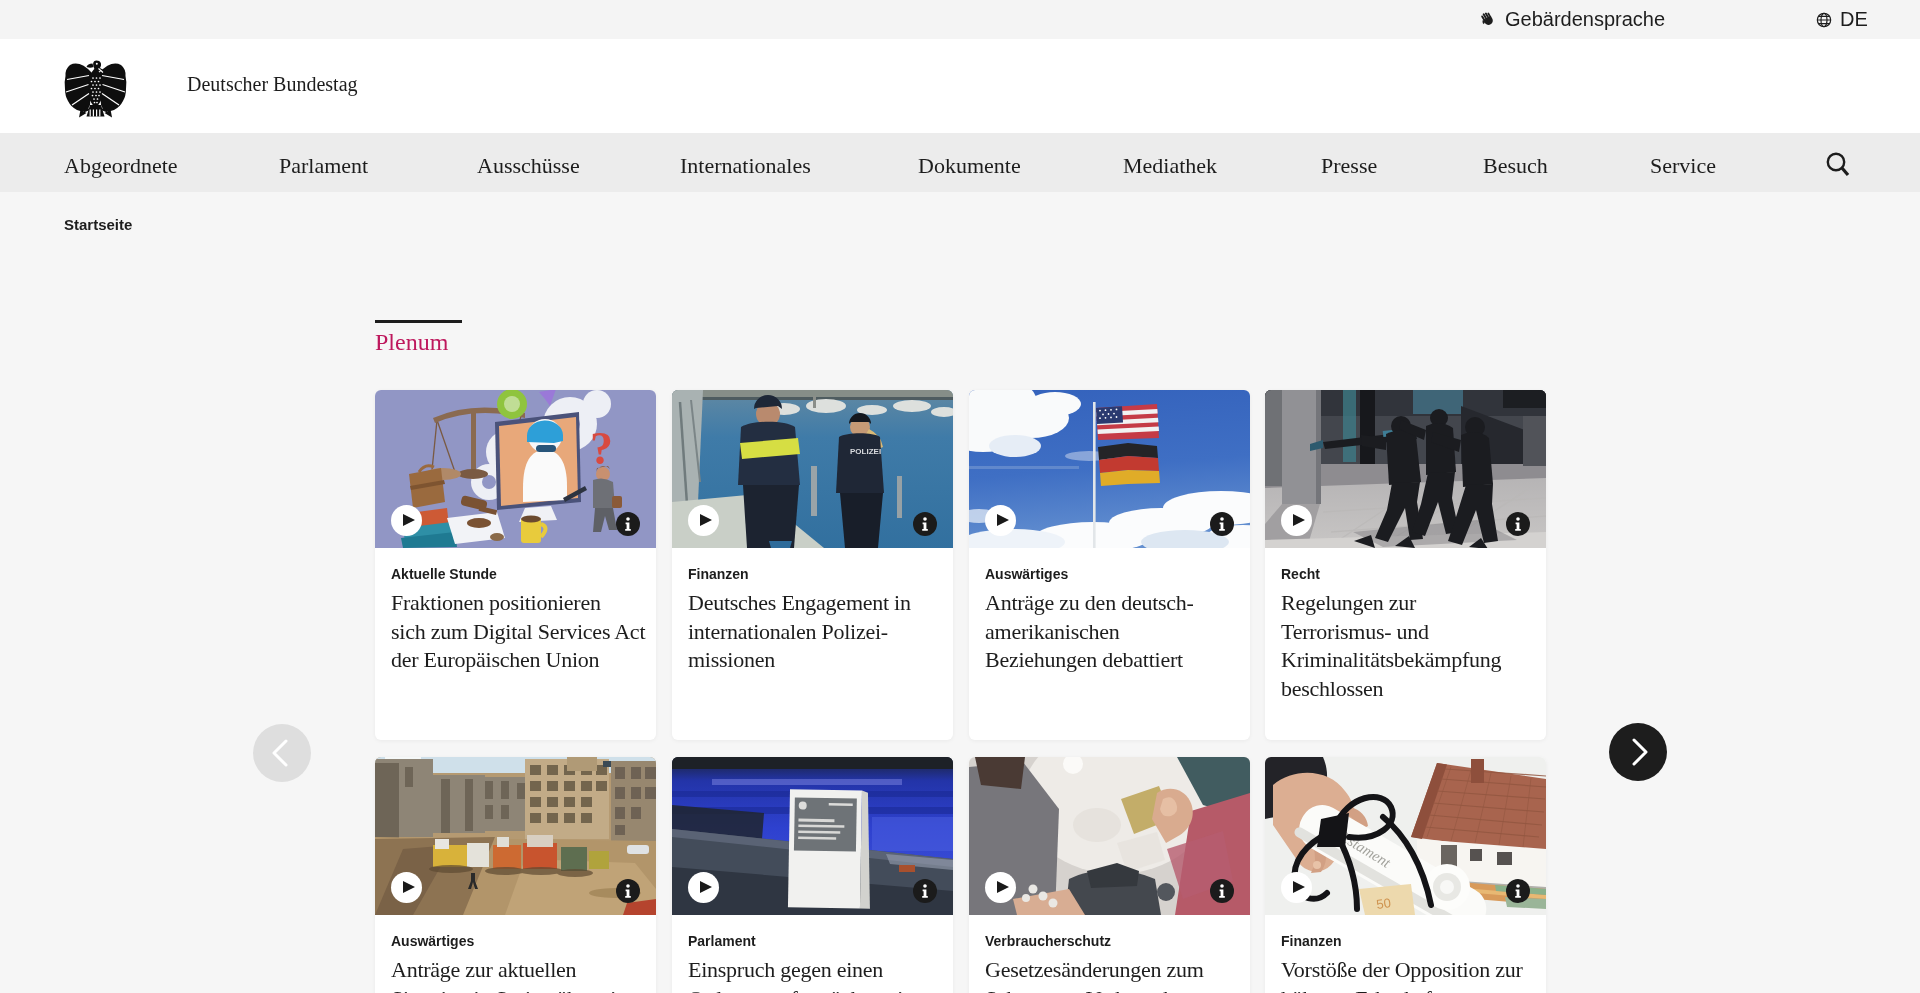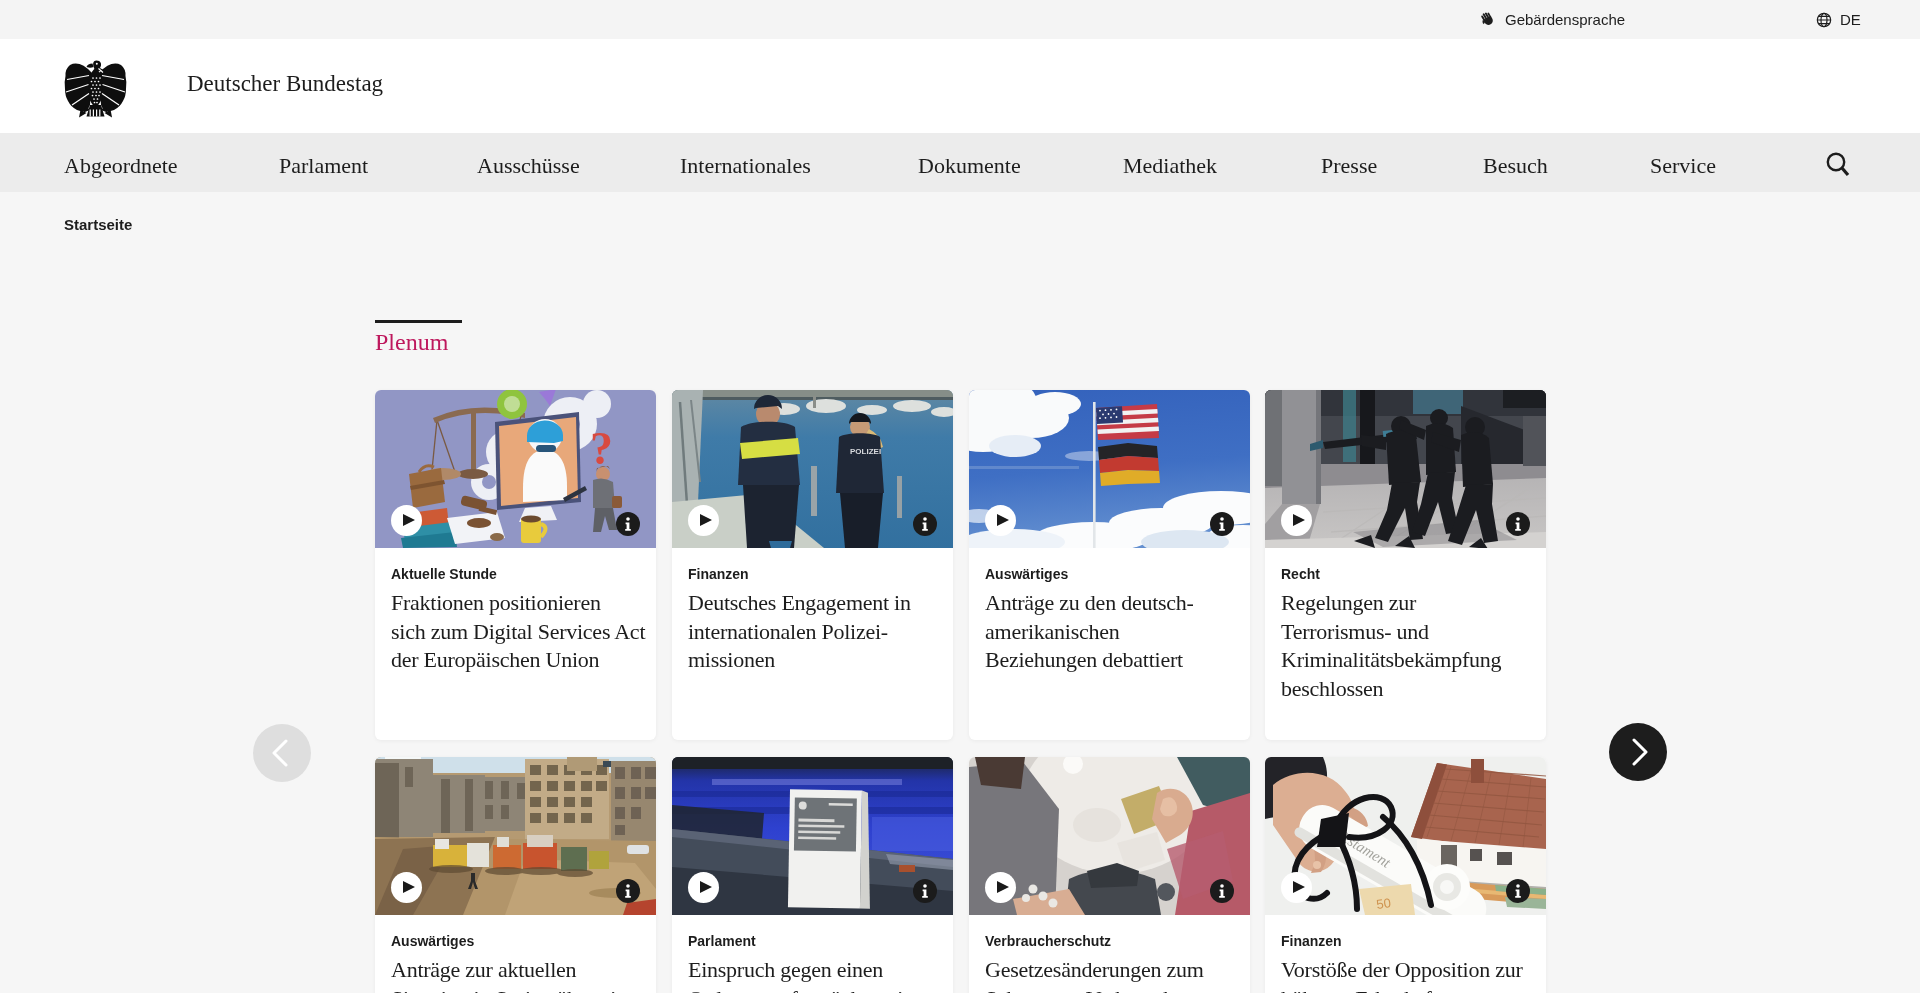--- a/index.html
+++ b/index.html
@@ -1,23 +1,23 @@
 <!DOCTYPE html>
 <html lang="de"><head>
 <meta charset="utf-8">
 <title>Deutscher Bundestag</title>
 <style>
 * { margin:0; padding:0; box-sizing:border-box; }
 html,body { width:1920px; height:993px; overflow:hidden; }
 body { position:relative; background:#f6f6f6; -webkit-font-smoothing:antialiased; font-family:"Liberation Sans",sans-serif; color:#1d1d1d; }
 .topbar { position:absolute; top:0; left:0; width:1920px; height:39px; background:#f4f4f4; }
-.topbar .item { position:absolute; top:0; height:39px; display:flex; align-items:center; font-size:15px; color:#1d1d1d; }
+.topbar .item { position:absolute; top:0; height:39px; display:flex; align-items:center; font-size:20px; color:#1d1d1d; }
 .topbar .item svg { margin-right:8px; }
 .hdr { position:absolute; top:39px; left:0; width:1920px; height:94px; background:#fff; }
-.brand { position:absolute; left:187px; top:30px; font-family:"Liberation Serif",serif; font-size:23px; line-height:30px; color:#1d1d1d; }
+.brand { position:absolute; left:187px; top:30px; font-family:"Liberation Serif",serif; font-size:20px; line-height:30px; color:#1d1d1d; }
 .eagle { position:absolute; left:64px; top:21px; }
 .nav { position:absolute; top:133px; left:0; width:1920px; height:59px; background:#ececec;padding-left:24px; }
 .nav span { position:absolute; top:3px; height:59px; line-height:59px; font-family:"Liberation Serif",serif; font-size:22px; color:#1d1d1d; white-space:nowrap; }
 .crumb { position:absolute; left:64px; top:216px; font-size:15px; font-weight:bold; color:#1d1d1d; }
 .h2wrap { position:absolute; left:375px; top:320px; }
 .h2wrap .bar { width:87px; height:3px; background:#1d1d1d; }
 .h2wrap .txt { font-family:Liberation Serif, serif; font-size:24px; color:#be185d; margin-top:6px; }
 .card { position:absolute; width:281px; height:350px; background:#fff; border-radius:6px; box-shadow:0 1px 4px rgba(0,0,0,0.05); }
 .card .im { position:relative; width:281px; height:158px; border-radius:6px 6px 0 0; overflow:hidden; }
 .card .im > svg.pic { display:block; width:281px; height:158px; }

